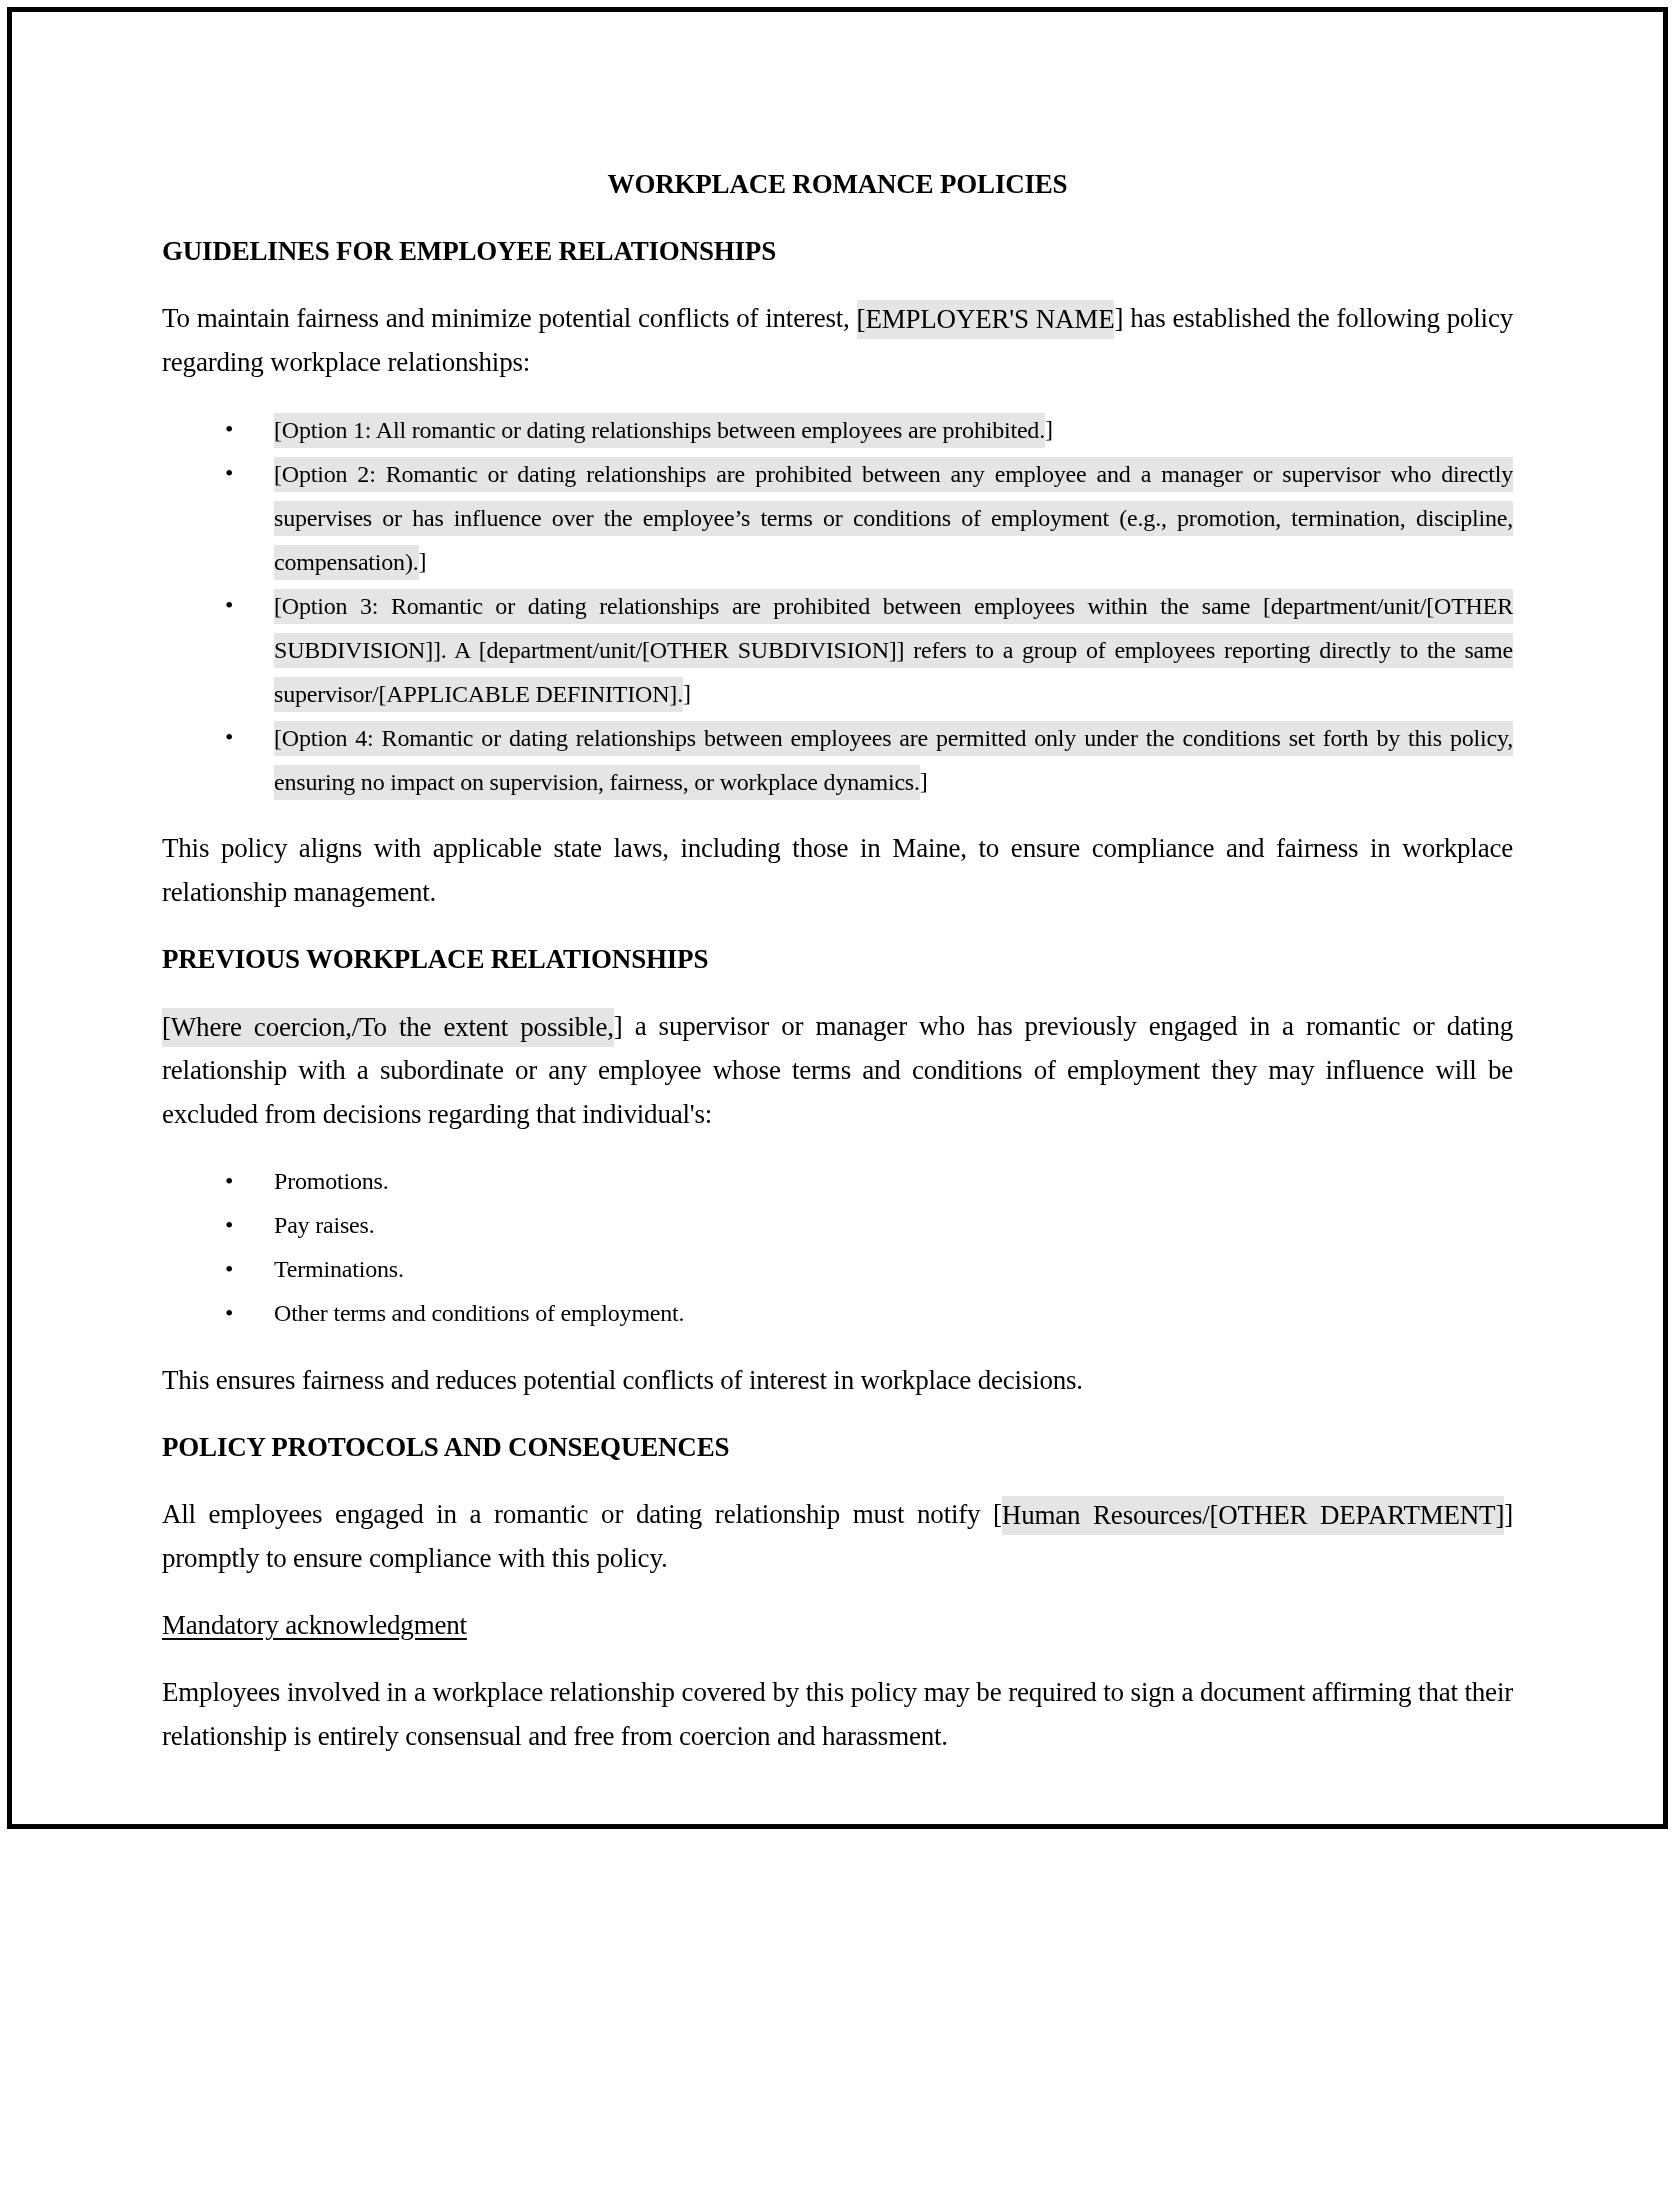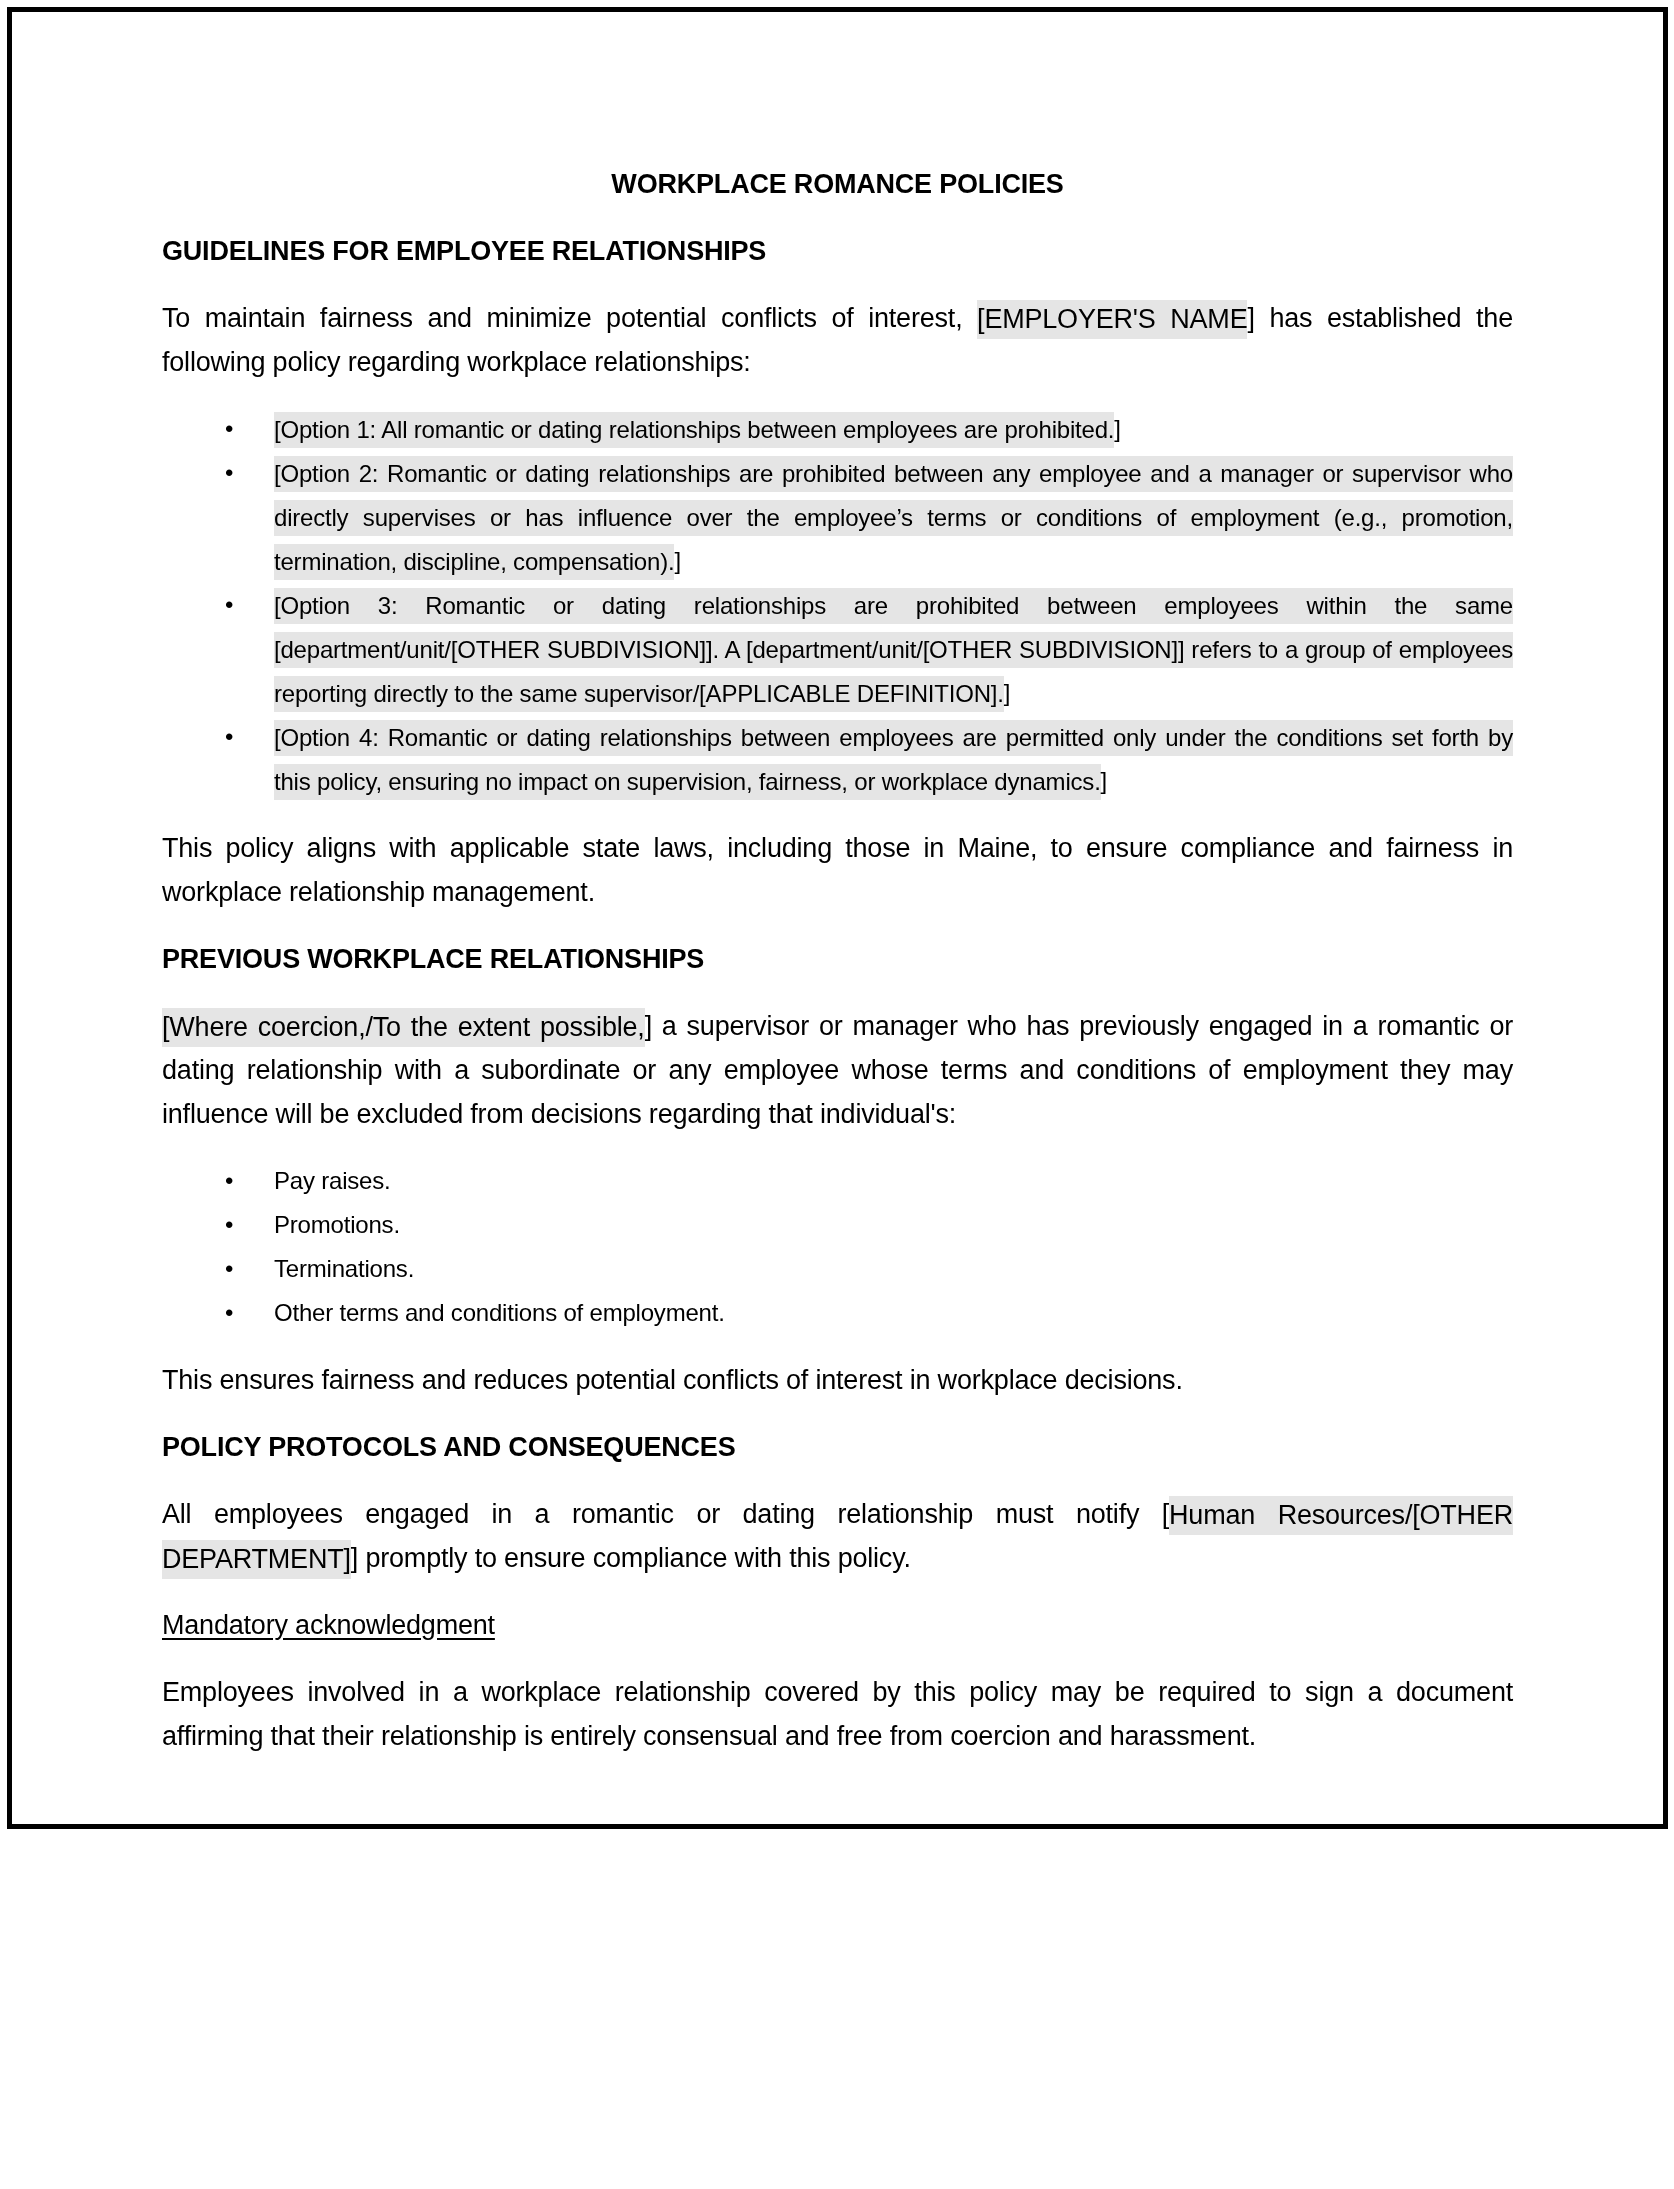--- a/index.html
+++ b/index.html
@@ -2,21 +2,21 @@
 <html style="font-size:14px"><head>
 <meta charset="utf-8">
 <style>
   html, body { margin: 0; padding: 0; background: #ffffff; }
   .page {
     position: relative;
     width: 1675px;
     height: 1836px;
     background: #ffffff;
     color: #000000;
-    font-family: Liberation Sans, sans-serif;
+    font-family: Liberation Serif, serif;
     overflow: hidden;
   }
   .frame {
     position: absolute;
     top: 7px; left: 7px; right: 7px; bottom: 7px;
     border: 5.3px solid #000000;
     pointer-events: none;
   }
   .content {
     position: absolute;
@@ -85,22 +85,22 @@
     </div>
 
 
     <p class="para just">This policy aligns with applicable state laws, including those in Maine, to ensure compliance and fairness in workplace relationship management.</p>
 
     <p class="para heading">PREVIOUS WORKPLACE RELATIONSHIPS</p>
 
     <p class="para just"><span class="hl">[Where coercion,/To the extent possible,</span><span>] a supervisor or manager who has previously engaged in a romantic or dating relationship with a subordinate or any employee whose terms and conditions of employment they may influence will be excluded from decisions regarding that individual's:</span></p>
 
     <div class="list">
+      <div class="li">Promotions.</div>
       <div class="li">Pay raises.</div>
-      <div class="li">Promotions.</div>
       <div class="li">Terminations.</div>
       <div class="li">Other terms and conditions of employment.</div>
     </div>
 
     <p class="para">This ensures fairness and reduces potential conflicts of interest in workplace decisions.</p>
 
     <p class="para heading">POLICY PROTOCOLS AND CONSEQUENCES</p>
 
     <p class="para just"><span>All employees engaged in a romantic or dating relationship must notify [</span><span class="hl">Human Resources/[OTHER DEPARTMENT]</span><span>] promptly to ensure compliance with this policy.</span></p>
 

